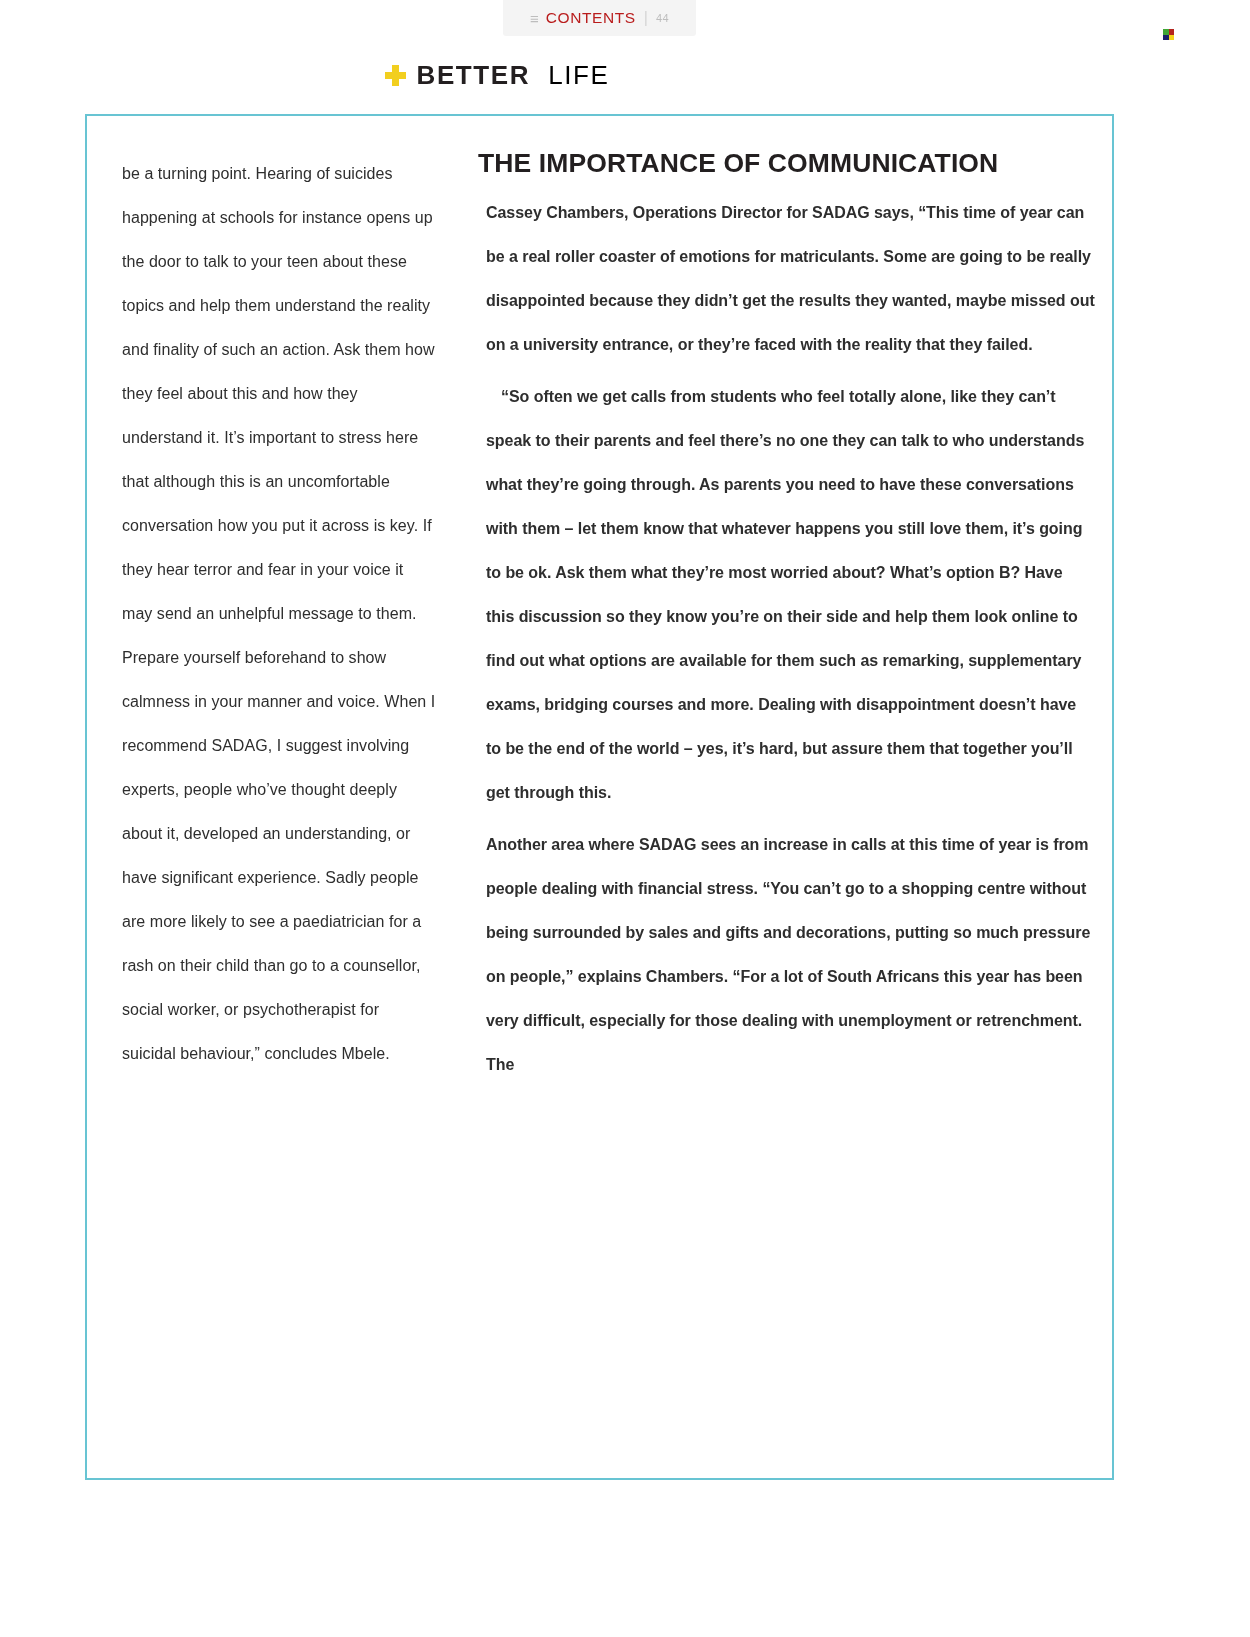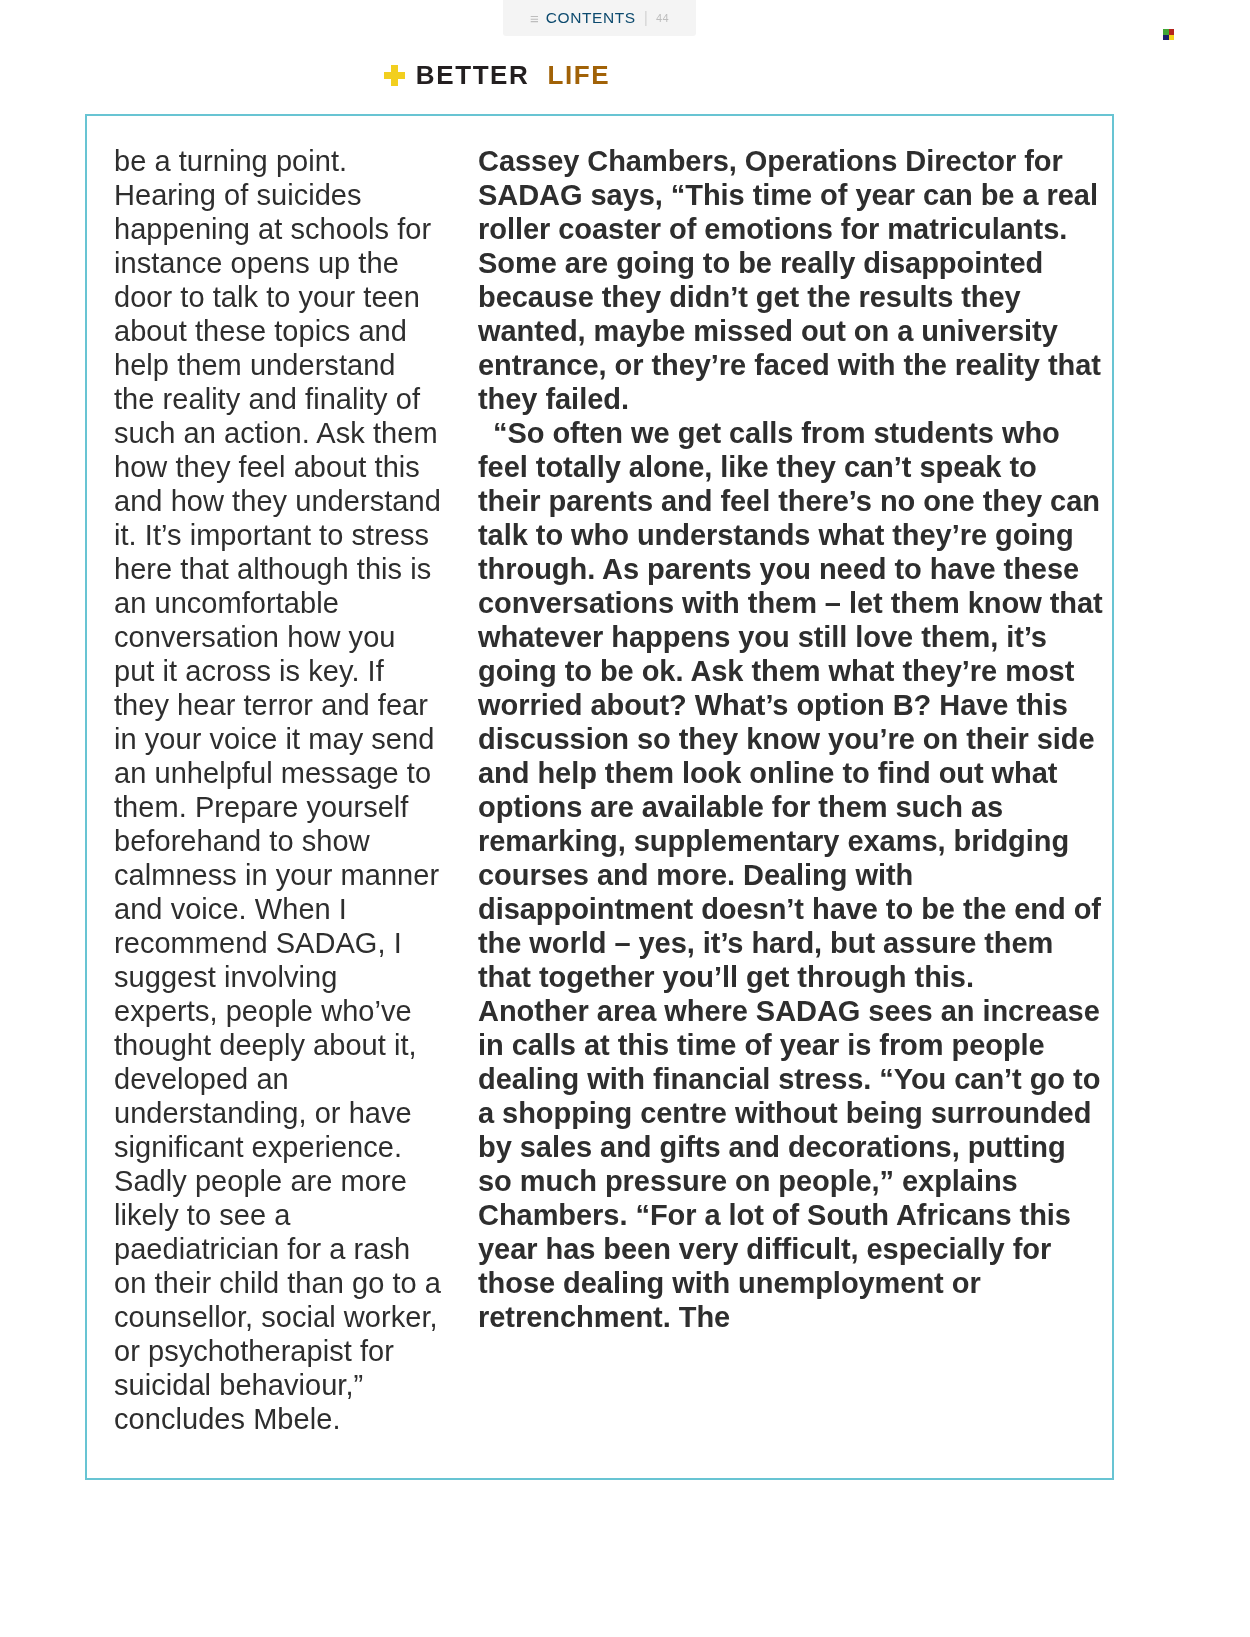--- a/index.html
+++ b/index.html
@@ -34,21 +34,21 @@
   .contents-hamburger {
     display: inline-block;
     font-size: 15px;
     line-height: 1;
     color: #bdbdbd;
     letter-spacing: 0;
   }
   .contents-label {
     font-size: 15.5px;
     letter-spacing: 0.6px;
-    color: #0c4a6e;
+    color: #b91c1c;
     font-weight: 400;
   }
   .contents-divider {
     color: #d5d5d5;
     font-size: 16px;
     font-weight: 300;
     margin: 0 1px;
   }
   .contents-page {
     font-size: 11px;
@@ -99,23 +99,23 @@
     top: 7px; left: 0; width: 21px; height: 7px;
   }
   .brand-strong {
     font-size: 26px;
     font-weight: 700;
     letter-spacing: 1.6px;
     color: #231f20;
   }
   .brand-light {
     font-size: 26px;
-    font-weight: 700;
+    font-weight: 400;
     letter-spacing: 1.6px;
-    color: #a16207;
+    color: #000000;
     margin-left: 7px;
   }
 
   
   .article-frame {
     position: absolute;
     top: 114px;
     left: 85px;
     width: 1029px;
     height: 1366px;
@@ -129,25 +129,25 @@
     top: 28px;
     left: 27px;
     width: 975px;
     display: flex;
     gap: 34px;
   }
   .col-left  { width: 330px; flex: none; }
   .col-right { width: 625px; flex: none; }
 
   .body-text {
-    font-size: 29px;
-    line-height: 34px;
+    font-size: 16px;
+    line-height: 44px;
     color: #2e2e2e;
     font-weight: 400;
-    margin: 0;
+    margin: 8px;
     text-align: left;
     letter-spacing: 0.05px;
   }
   .col-right .body-text { letter-spacing: -0.05px; font-weight: bold; }
 
   .para + .para { margin-top: 0; }
   .para-indent { text-indent: 15px; }
 
   .section-heading {
     font-size: 26.5px;
@@ -183,19 +183,20 @@
 </div>
 
 <div class="article-frame">
   <div class="columns">
 
     <div class="col-left">
       <p class="body-text para">be a turning point. Hearing of suicides happening at schools for instance opens up the door to talk to your teen about these topics and help them understand the reality and finality of such an action. Ask them how they feel about this and how they understand it. It’s important to stress here that although this is an uncomfortable conversation how you put it across is key. If they hear terror and fear in your voice it may send an unhelpful message to them. Prepare yourself beforehand to show calmness in your manner and voice. When I recommend SADAG, I suggest involving experts, people who’ve thought deeply about it, developed an understanding, or have significant experience. Sadly people are more likely to see a paediatrician for a rash on their child than go to a counsellor, social worker, or psychotherapist for suicidal behaviour,” concludes Mbele.</p>
     </div>
 
     <div class="col-right">
+      <h2 class="section-heading">THE IMPORTANCE OF COMMUNICATION</h2>
       <p class="body-text para">Cassey Chambers, Operations Director for SADAG says, “This time of year can be a real roller coaster of emotions for matriculants. Some are going to be really disappointed because they didn’t get the results they wanted, maybe missed out on a university entrance, or they’re faced with the reality that they failed.</p>
       <p class="body-text para para-indent">“So often we get calls from students who feel totally alone, like they can’t speak to their parents and feel there’s no one they can talk to who understands what they’re going through. As parents you need to have these conversations with them – let them know that whatever happens you still love them, it’s going to be ok. Ask them what they’re most worried about? What’s option B? Have this discussion so they know you’re on their side and help them look online to find out what options are available for them such as remarking, supplementary exams, bridging courses and more. Dealing with disappointment doesn’t have to be the end of the world – yes, it’s hard, but assure them that together you’ll get through this.</p>
       <p class="body-text para">Another area where SADAG sees an increase in calls at this time of year is from people dealing with financial stress. “You can’t go to a shopping centre without being surrounded by sales and gifts and decorations, putting so much pressure on people,” explains Chambers. “For a lot of South Africans this year has been very difficult, especially for those dealing with unemployment or retrenchment. The</p>
     </div>
 
   </div>
 </div>
 
 </body></html>

